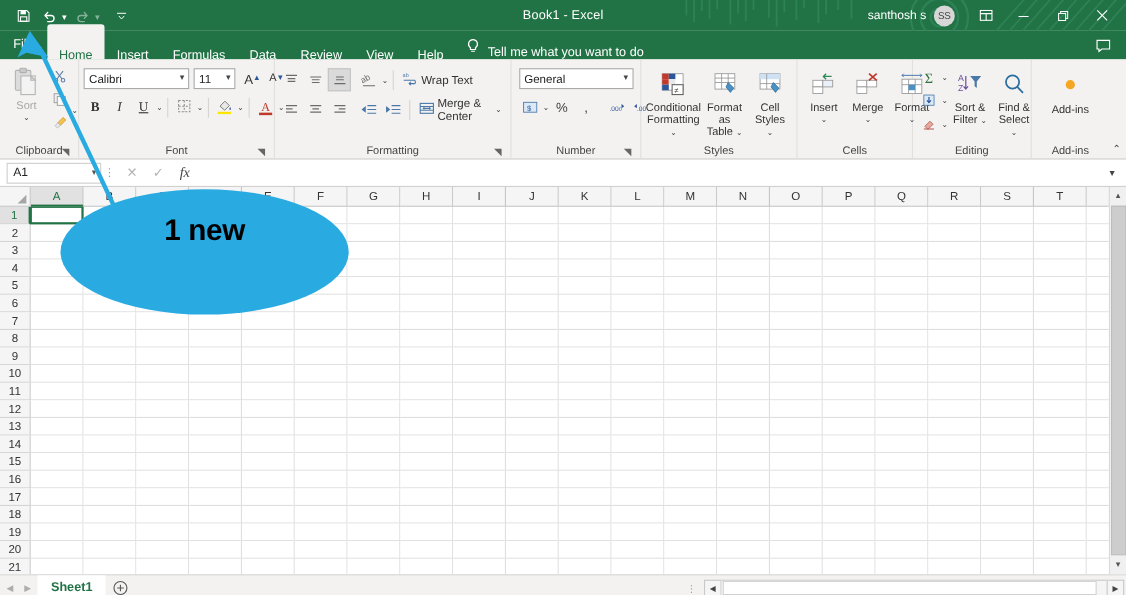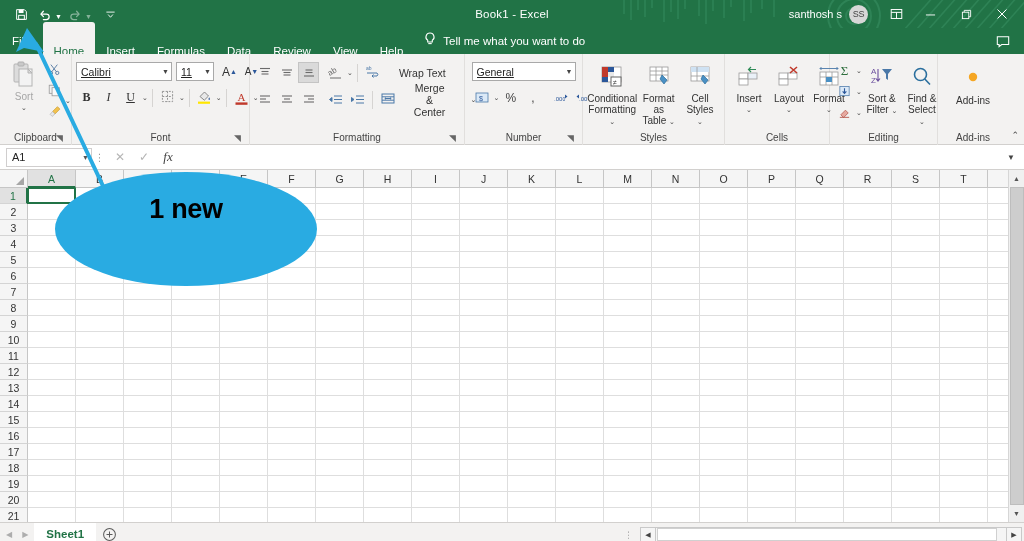--- a/index.html
+++ b/index.html
@@ -56,21 +56,21 @@
   }
   .tab {
     padding: 16px 11px; height: 26px; line-height: 26px;
     color: #fff; font-size: 11.5px; white-space: nowrap;
   }
   .tab.file { padding: 0 12px; }
   .tab.active {
     background: #f3f2f1; color: #217346; font-weight: normal;
     border-radius: 3px 3px 0 0;
   }
-  .tellme { display: flex; align-items: center; gap: 7px; padding: 0 10px; height: 26px; }
+  .tellme { display: flex; align-items: flex-end; gap: 7px; padding: 0 10px; height: 26px; }
   .tellme-text { color: #fff; font-size: 11.5px; }
   .comments-btn {
     position: absolute; right: 8px; top: 2px;
     width: 26px; height: 22px; display: flex; align-items: center; justify-content: center;
   }
 
   
   .ribbon {
     height: 91px; background: #f3f2f1;
     border-bottom: 1px solid #d2d0ce;
@@ -100,29 +100,29 @@
   }
   .bigbtn .glyph { height: 32px; display: flex; align-items: center; justify-content: center; }
   .bigbtn.disabled { color: #a6a6a6; }
   .smallcaret { font-size: 7px; color: #444; }
 
   
   .sbtn {
     display: inline-flex; align-items: center; justify-content: center;
     height: 21px; min-width: 21px; padding: 0 2px; font-size: 10.5px; color: #333;
   }
-  .sbtn.wide { padding: 0 4px; gap: 19px; text-align: center; }
+  .sbtn.wide { padding: 0 4px; gap: 3px; }
   .row { display: flex; align-items: center; gap: 1px; }
 
   .combo {
     height: 19px; border: 1px solid #a9a9a9; background: #fff;
     display: flex; align-items: center; padding: 0 2px 0 4px;
     font-size: 10.5px; color: #222;
   }
-  .combo .cv { flex: 1; overflow: hidden; white-space: nowrap; text-decoration: underline; }
+  .combo .cv { flex: 1; overflow: hidden; white-space: nowrap; }
   .combo .cc { font-size: 7px; color: #444; padding-left: 3px; }
 
   .vsep { width: 1px; height: 18px; background: #d6d4d2; margin: 0 3px; }
 
   
   .ribbon-collapse {
     position: absolute; right: 5px; bottom: 4px;
     font-size: 9px; color: #444;
   }
 
@@ -694,21 +694,21 @@
         </div>
         <div class="bigbtn" style="width:34px;">
           <span class="glyph">
             <svg width="26" height="26" viewBox="0 0 26 26" fill="none" stroke="#9a9a9a" stroke-width=".8">
               <rect x="3" y="9" width="9" height="6" fill="#fff"></rect>
                 <rect x="3" y="15" width="9" height="6" fill="#fff"></rect>
               <rect x="12" y="9" width="9" height="6" fill="#fff"></rect>
               <path d="M14 3l7 6M21 3l-7 6" stroke="#c0392b" stroke-width="1.6"></path>
             </svg>
           </span>
-          <span>Layout</span>
+          <span>Merge</span>
           <span class="smallcaret">⌄</span>
         </div>
         <div class="bigbtn" style="width:36px;">
           <span class="glyph">
             <svg width="26" height="26" viewBox="0 0 26 26" fill="none" stroke="#9a9a9a" stroke-width=".8">
               <rect x="4" y="8" width="18" height="13" fill="#fff"></rect>
               <line x1="4" y1="13" x2="22" y2="13"></line>
                 <line x1="10" y1="8" x2="10" y2="21"></line>
                 <line x1="16" y1="8" x2="16" y2="21"></line>
               <rect x="10" y="13" width="6" height="5" fill="#4a90c4" stroke="none"></rect>

